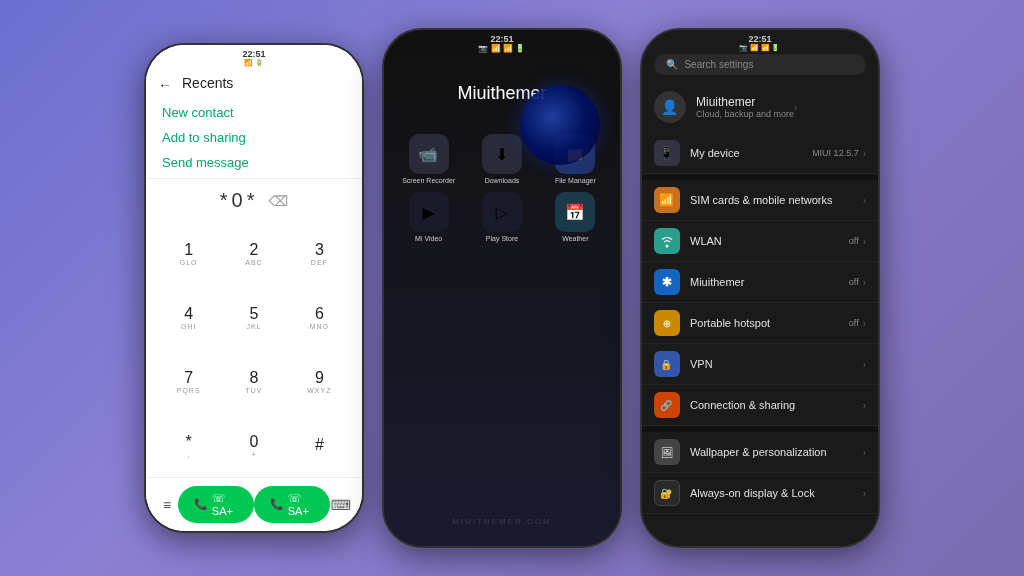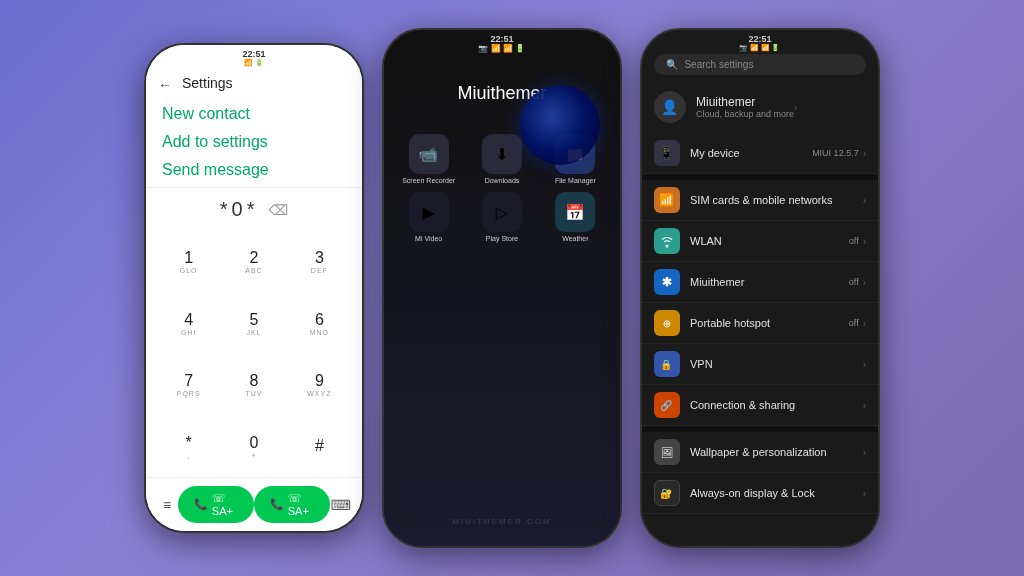--- a/index.html
+++ b/index.html
@@ -102,21 +102,21 @@
     }
 
     .recents-actions {
       padding: 8px 16px;
       display: flex;
       flex-direction: column;
       gap: 10px;
       border-bottom: 1px solid #eee;
     }
     .recents-action-item {
-      font-size: 16px;
+      font-size: 13px;
       color: #00a86b;
     }
 
     .dial-display {
       display: flex;
       align-items: center;
       justify-content: center;
       padding: 10px;
       background: #fff;
     }
@@ -370,26 +370,26 @@
     <div class="status-bar light">
       <span>22:51</span>
       <div class="status-icons">
         <span>📶</span>
           <span>🔋</span>
       </div>
     </div>
 
     <div class="dialer-header">
       <span class="back-arrow">←</span>
-      <span class="dialer-title">Settings</span>
+      <span class="dialer-title">Recents</span>
     </div>
 
     <div class="recents-actions">
       <span class="recents-action-item">New contact</span>
-      <span class="recents-action-item">Add to settings</span>
+      <span class="recents-action-item">Add to sharing</span>
       <span class="recents-action-item">Send message</span>
     </div>
 
     <div class="dial-display">
       <span class="dial-number">*0*</span>
       <span class="backspace-btn">⌫</span>
     </div>
 
     <div class="dialpad">
       <div class="dial-key">

